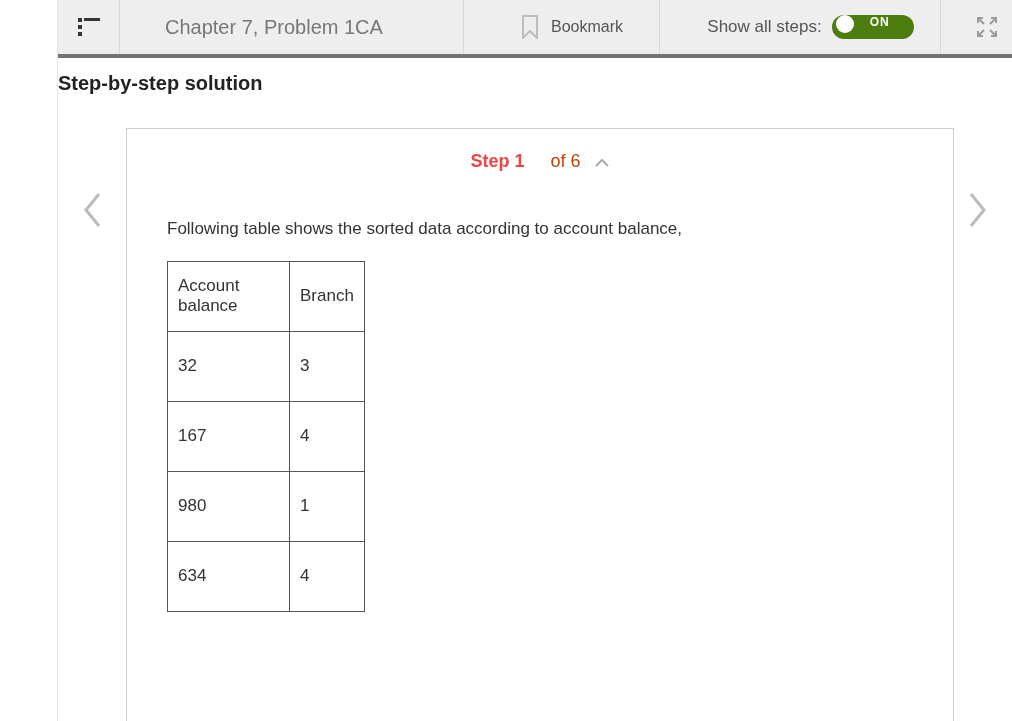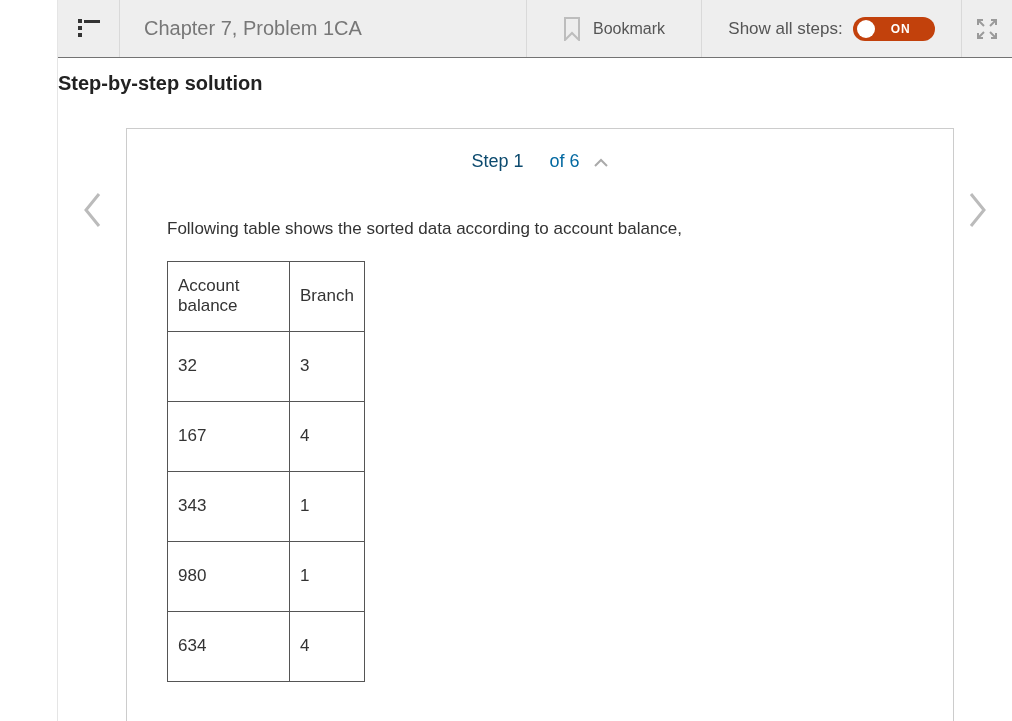--- a/index.html
+++ b/index.html
@@ -13,23 +13,24 @@
     overflow: hidden;
     position: relative;
   }
 
   
   .header {
     position: absolute;
     left: 58px; right: 0; top: 0;
     height: 58px;
     background: #eeeeee;
-    border-bottom: 1px solid #737373;
+    border-bottom: 4px solid #737373;
     display: flex;
     align-items: center;
+    gap: 21px;
   }
   .header-cell {
     height: 100%;
     display: flex;
     align-items: center;
     border-right: 1px solid #d9d9d9;
   }
   .cell-menu   { width: 62px; justify-content: center; }
   .cell-title  { flex: 1; padding-left: 24px; }
   .cell-book   { width: 175px; justify-content: center; gap: 12px; }
@@ -54,21 +55,21 @@
   .list-icon i:nth-of-type(1){ top:-0.5px;}
   .list-icon i:nth-of-type(2){ top:6.5px;}
   .list-icon i:nth-of-type(3){ top:13.5px;}
 
   
   .bookmark-icon svg { display:block; }
 
   
   .toggle {
     width: 82px; height: 24px; border-radius: 12px;
-    background: #c2410c; position: relative; display:flex; align-items:center;
+    background: #4d7c0f; position: relative; display:flex; 
   }
   .toggle-knob {
     width: 18px; height: 18px; border-radius: 50%; background:#fff;
     position:absolute; left:4px;
   }
   .toggle-text {
     color:#fff; font-size:12px; font-weight:bold; letter-spacing:1px;
     margin-left:38px;
   }
 
@@ -100,22 +101,22 @@
   .nav-arrow svg { display:block; }
 
   .step-card {
     position:absolute; left:68px; right:58px; top:70px; bottom:0;
     border:1px solid #ccc; border-bottom:none; background:#fff;
     padding-top:22px;
   }
   .step-header {
     text-align:center; font-size:18px; color:#333;
   }
-  .step-header .bold { font-weight:normal; color:#0c4a6e; }
-  .step-header .of   { color:#0369a1;margin-left:21px; }
+  .step-header .bold { font-weight:bold; color:#ef4444; }
+  .step-header .of   { color:#c2410c;margin-left:21px; }
   .step-chevron {
     display:inline-block; margin-left:8px; vertical-align:middle;
   }
 
   .step-body { padding: 46px 40px 0 40px; }
   .intro-text { font-size:17px; color:#333; margin-bottom:22px; }
 
   table.data {
     border-collapse:collapse;
   }
@@ -215,24 +216,20 @@
         <tbody>
           <tr>
               <td class="col-a">32</td>
               <td class="col-b">3</td>
             </tr>
           <tr>
               <td class="col-a">167</td>
               <td class="col-b">4</td>
             </tr>
           <tr>
-              <td class="col-a">343</td>
-              <td class="col-b">1</td>
-            </tr>
-          <tr>
               <td class="col-a">980</td>
               <td class="col-b">1</td>
             </tr>
           <tr>
               <td class="col-a">634</td>
               <td class="col-b">4</td>
             </tr>
         </tbody>
       </table>
     </div>

